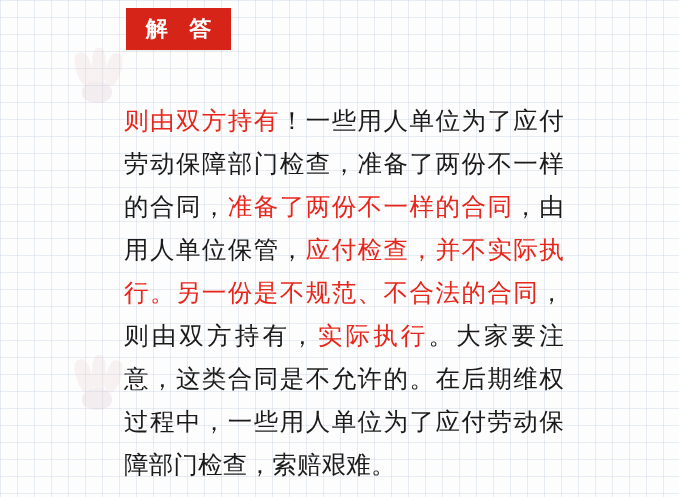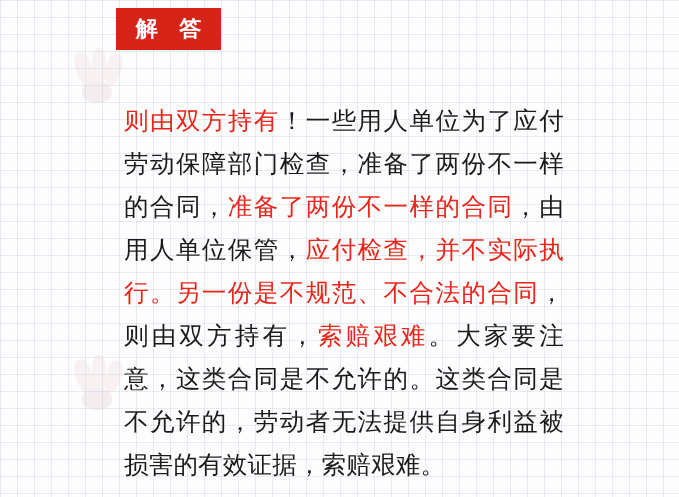--- a/index.html
+++ b/index.html
@@ -41,21 +41,21 @@
     border-radius: 40% 40% 45% 45%;
   }
   .wm-a { left: 8px;  top: 4px;  width: 16px; height: 34px; transform: rotate(-16deg); }
   .wm-b { left: 24px; top: 0px;  width: 14px; height: 38px; }
   .wm-c { left: 38px; top: 5px;  width: 15px; height: 33px; transform: rotate(15deg); }
   .wm-d { left: 14px; top: 33px; width: 30px; height: 22px; border-radius: 50% 50% 45% 45%; background: #d9b7c6; }
 
   
   .badge {
     position: absolute;
-    left: 116px;
+    left: 126px;
     top: 8px;
     width: 105px;
     height: 42px;
     background: #d62518;
     display: flex;
     align-items: center;
     justify-content: center;
     box-shadow: 0 1px 0 rgba(0,0,0,0.05);
   }
   .badge-text {
@@ -103,16 +103,16 @@
     <span class="wm-shape wm-b"></span>
     <span class="wm-shape wm-c"></span>
     <span class="wm-shape wm-d"></span>
   </div>
 
   <div class="badge">
     <span class="badge-text">解 答</span>
   </div>
 
   <div class="body-wrap">
-    <p class="para"><span class="hl">则由双方持有</span><span>！一些用人单位为了应付劳动保障部门检查，准备了两份不一样的合同，</span><span class="hl">准备了两份不一样的合同</span><span>，由用人单位保管，</span><span class="hl">应付检查，并不实际执行。另一份是不规范、不合法的合同</span><span>，则由双方持有，</span><span class="hl">索赔艰难</span><span>。大家要注意，这类合同是不允许的。这类合同是不允许的，劳动者无法提供自身利益被损害的有效证据，索赔艰难。</span></p>
+    <p class="para"><span class="hl">则由双方持有</span><span>！一些用人单位为了应付劳动保障部门检查，准备了两份不一样的合同，</span><span class="hl">准备了两份不一样的合同</span><span>，由用人单位保管，</span><span class="hl">应付检查，并不实际执行。另一份是不规范、不合法的合同</span><span>，则由双方持有，</span><span class="hl">实际执行</span><span>。大家要注意，这类合同是不允许的。在后期维权过程中，一些用人单位为了应付劳动保障部门检查，索赔艰难。</span></p>
   </div>
 
 </div>
 
 </body></html>

